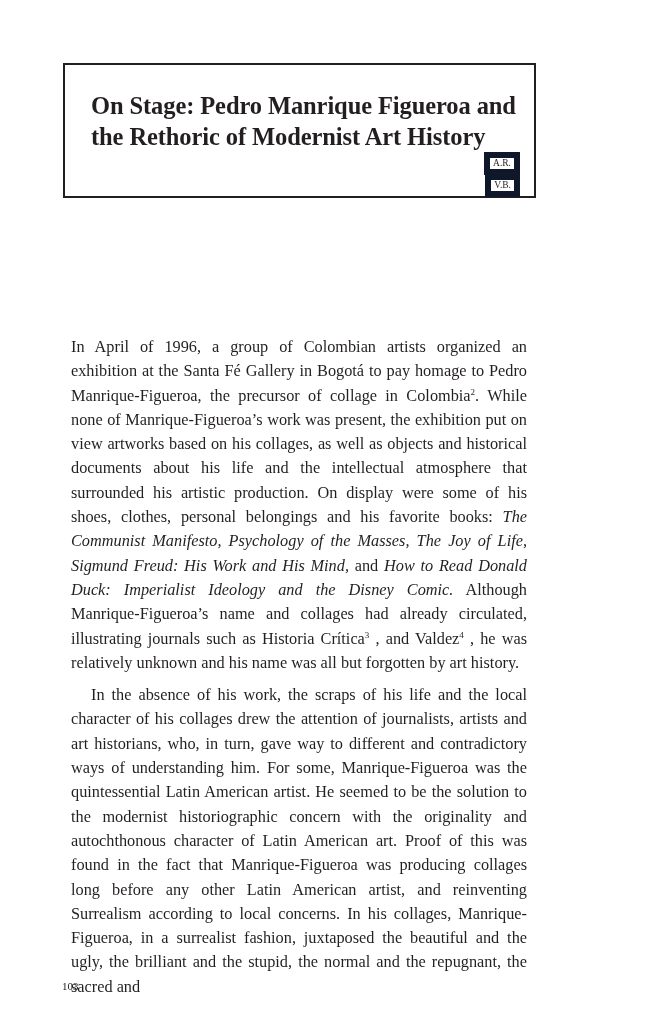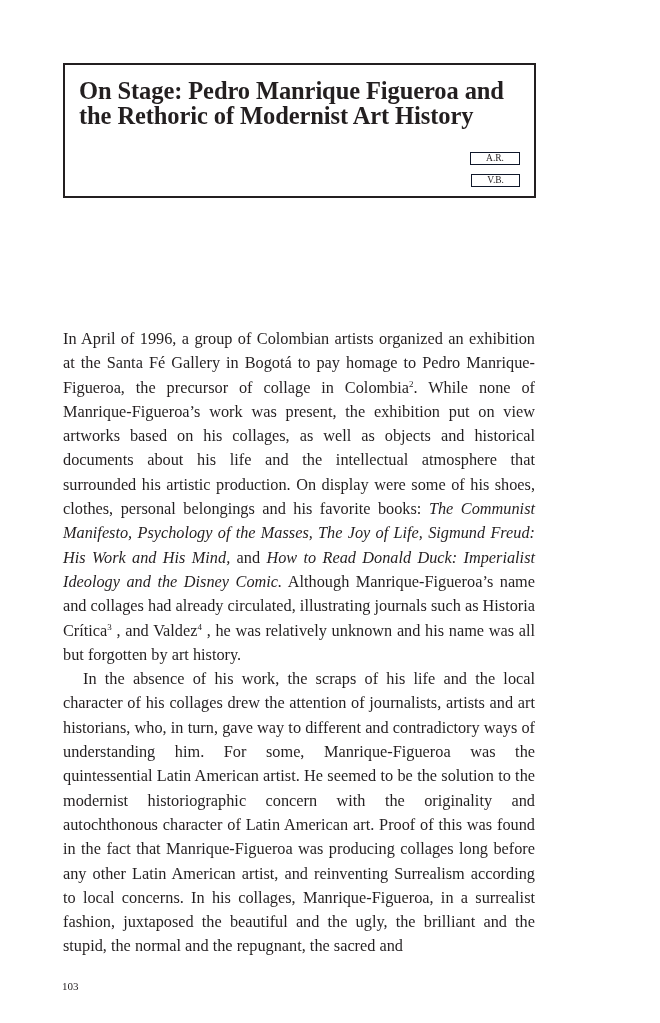--- a/index.html
+++ b/index.html
@@ -5,40 +5,40 @@
     html, body { margin: 0; padding: 0; background: #ffffff; }
     body {
       width: 660px; height: 1023px; position: relative; overflow: hidden;
       font-family: "Liberation Serif", "DejaVu Serif", serif; color: #231f20;
     }
     .title-box {
       position: absolute; left: 63px; top: 63px; width: 469px; height: 131px;
       border: 2px solid #231f20; box-sizing: content-box;
     }
     .title {
-      position: absolute; left: 10px; top: 9px; margin: 4px;
-      font-weight: bold; font-size: 24.5px; line-height: 25px; letter-spacing: -0.1px;
+      position: absolute; left: 10px; top: 9px; margin: 16px;
+      font-weight: bold; font-size: 24.5px; line-height: 31px; letter-spacing: -0.1px;
       color: #231f20;
     }
     .author {
       position: absolute; left: 7px; top: 102px; font-size: 17px; line-height: 20px; color: #231f20;
     }
     .author sup { font-size: 9px; vertical-align: 7px; }
     .cursor { display: inline-block; width: 1px; height: 18px; background: #231f20; vertical-align: -3px; margin-left: 1px; }
     .tag {
       position: absolute; right: 14px; font-size: 9.5px; line-height: 11px;
-      border: 1px solid #0f172a; padding: 0 15px; height: 11px; color: #231f20;
+      border: 6px solid #0f172a; padding: 0 3px; height: 11px; color: #231f20;
     }
     .tag-ar { top: 87px; }
     .tag-vb { top: 109px; }
     .body-text {
       position: absolute; left: 63px; top: 327px; width: 472px;
       font-size: 16.3px; line-height: 24.3px; text-align: justify; color: #231f20;
     }
-    .body-text p { margin: 0; }
+    .body-text p { margin: 8px; }
     .body-text p.indent { text-indent: 20px; }
     .body-text i { font-style: italic; }
     .body-text sup { font-size: 9px; vertical-align: 6px; line-height: 0; }
     .page-number {
       position: absolute; left: 62px; top: 980px; font-size: 11px; color: #231f20;
     }
   </style>
 </head>
 <body>
 

